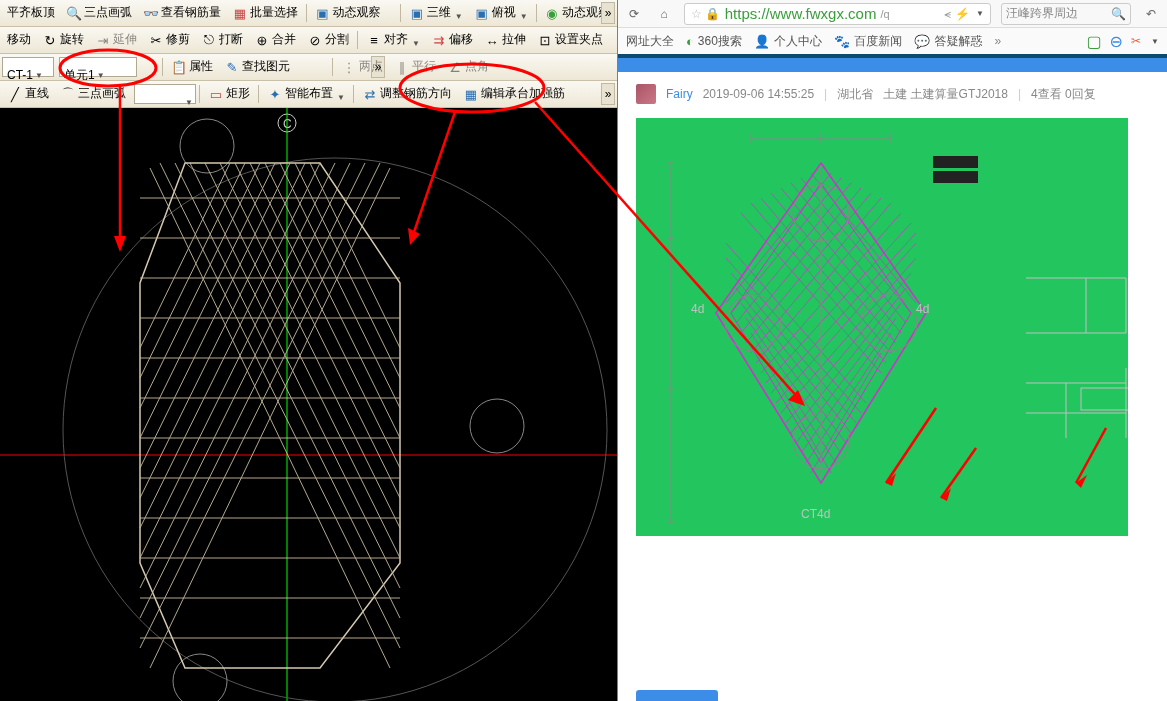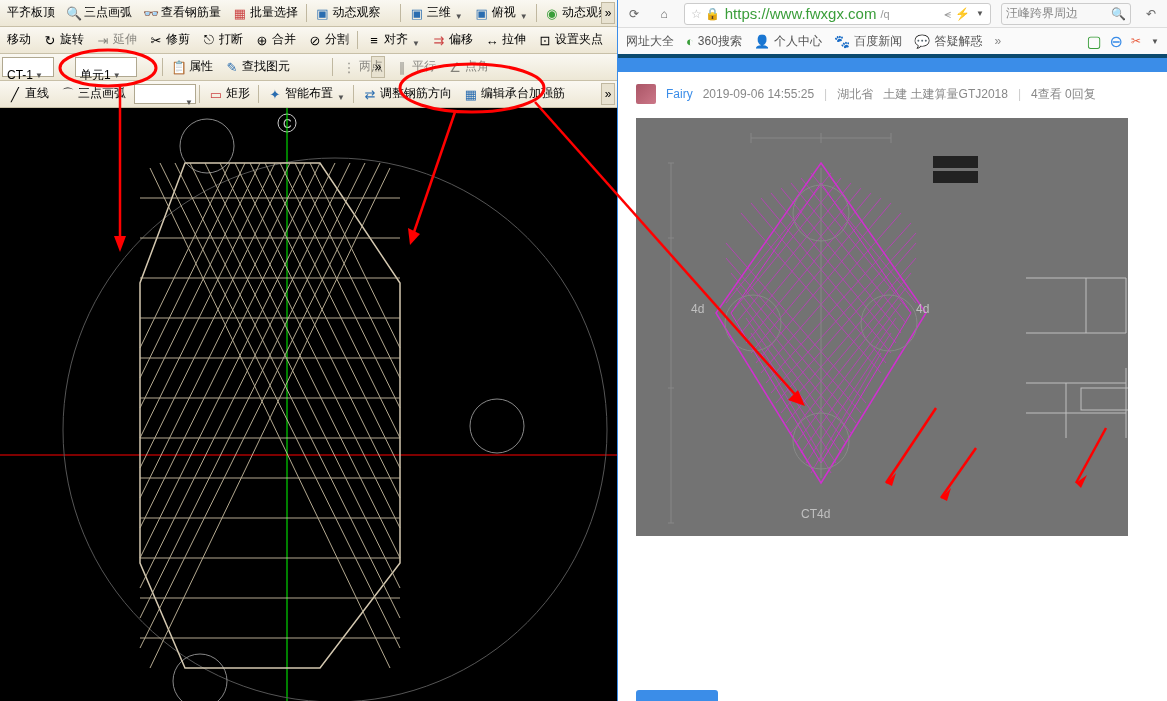--- a/index.html
+++ b/index.html
@@ -27,21 +27,21 @@
 .bm-icon{font-size:13px}
 .bm-right{margin-left:auto;display:flex;gap:8px;align-items:center}
 .blue-strip{height:14px;background:#3b8de8}
 .content{flex:1;padding:12px 0 0 18px;position:relative;overflow:hidden}
 .breadcrumb{color:#888;font-size:12px;margin-bottom:20px}
 .breadcrumb a{color:#888;text-decoration:none}
 .post-header{display:flex;align-items:center;gap:10px;margin-bottom:14px;font-size:12px;color:#888}
 .avatar{width:20px;height:20px;background:linear-gradient(135deg,#a56,#c78);border-radius:2px}
 .username{color:#3b8de8}
 .post-title{font-size:17px;font-weight:600;color:#222;margin-bottom:14px}
-.post-image{width:492px;height:418px;background:#737373;position:relative;overflow:hidden}
+.post-image{width:492px;height:418px;background:#22c55e;position:relative;overflow:hidden}
 .blue-btn{position:absolute;left:18px;bottom:0;width:82px;height:11px;background:#3b8de8;border-radius:3px 3px 0 0}
 .annot{position:absolute;pointer-events:none}
 .arrow-line{stroke:#ff0000;stroke-width:2.5;fill:none}
 .arrow-head{fill:#ff0000}
 </style>
 </head>
 <body>
 
 <div class="left-panel">
 
@@ -131,21 +131,21 @@
         <span class="icon">⊡</span>
         <span>设置夹点</span>
       </div>
   </div>
 
   <div class="toolbar">
     <div class="dd" style="width:52px">
         <span>CT-1</span>
         <span class="dd-arrow">▼</span>
       </div>
-    <div class="dd" style="width:62px;margin-left:20px">
+    <div class="dd" style="width:78px;margin-left:4px">
         <span>单元1</span>
         <span class="dd-arrow">▼</span>
       </div>
     <div class="tb-sep" style="margin-left:24px"></div>
     <div class="tb-btn">
         <span class="icon">📋</span>
         <span>属性</span>
       </div>
     <div class="tb-btn">
         <span class="icon" style="color:#2a6db0">✎</span>

